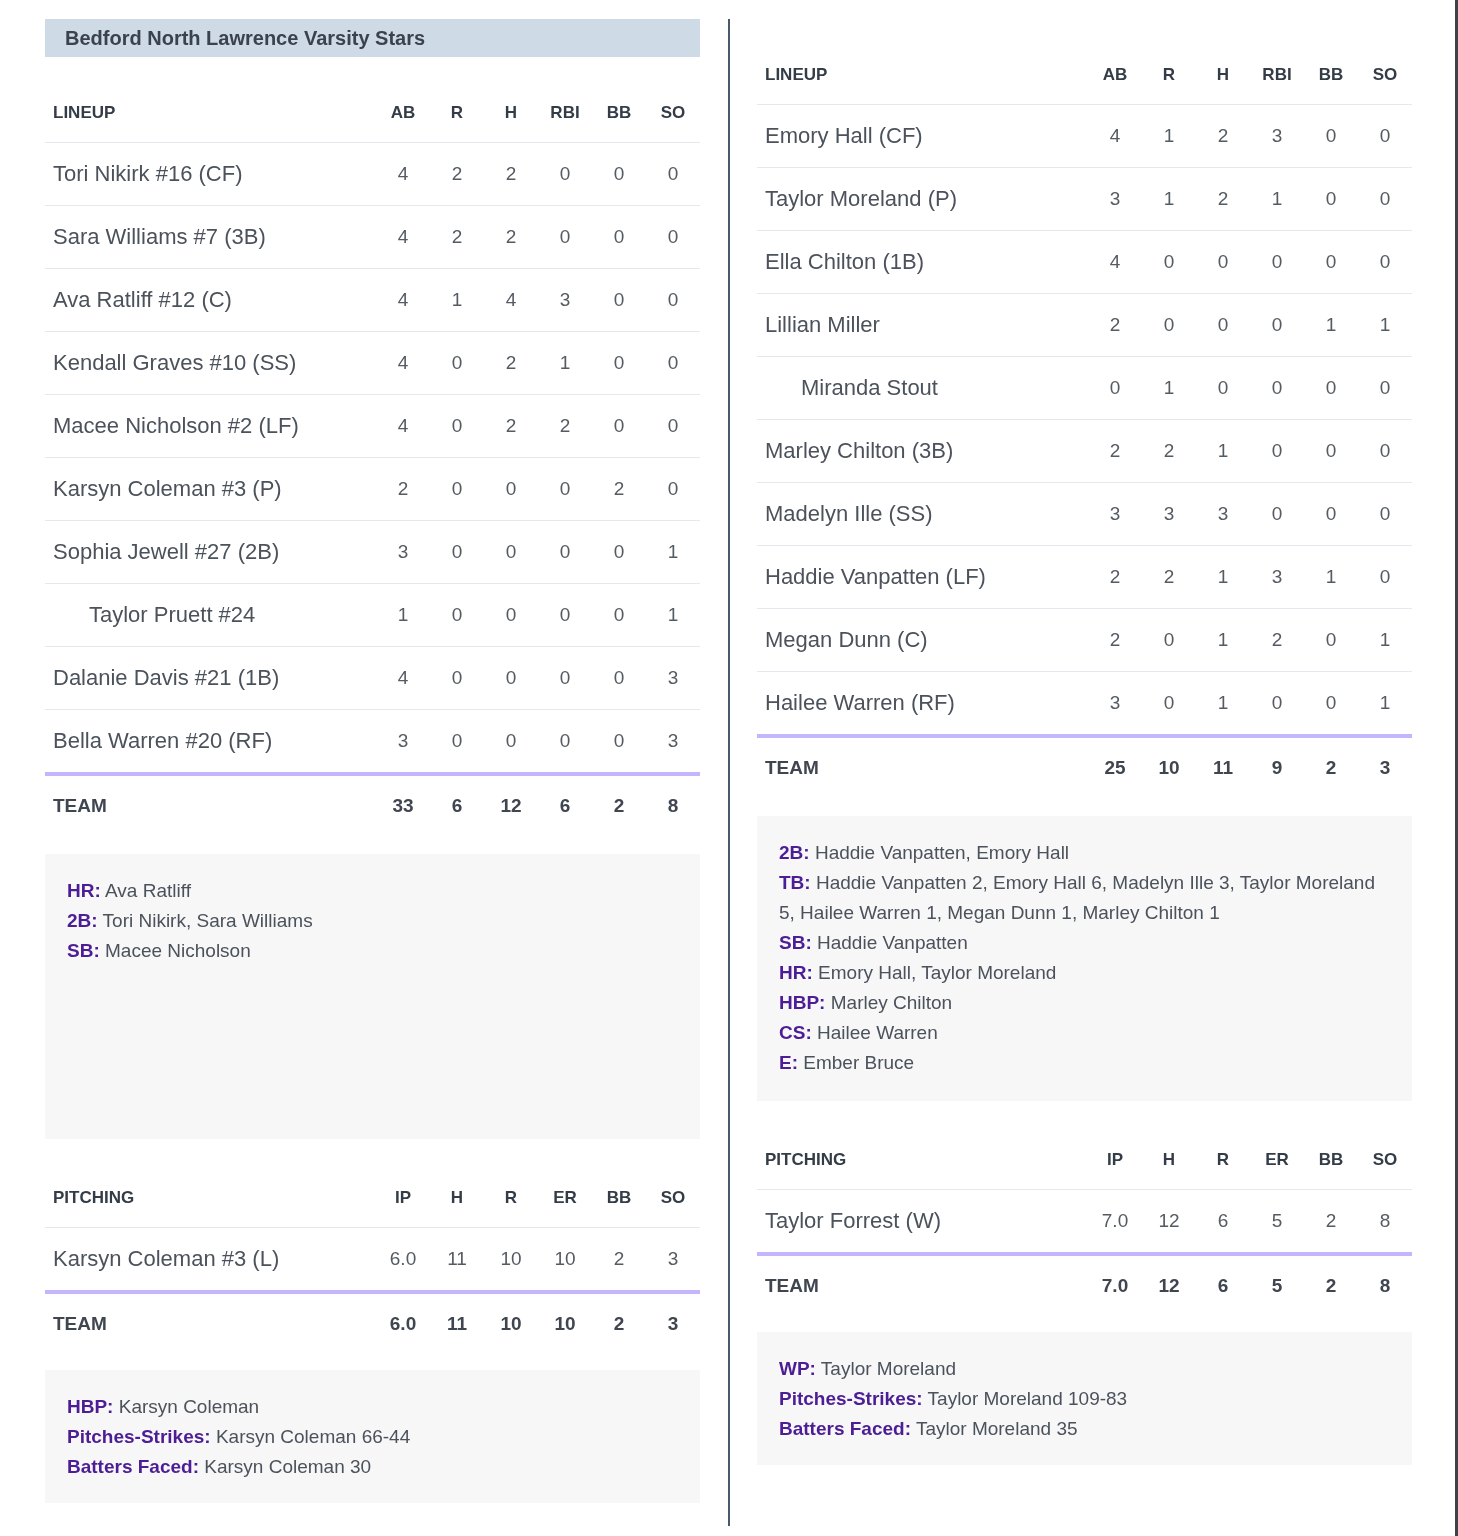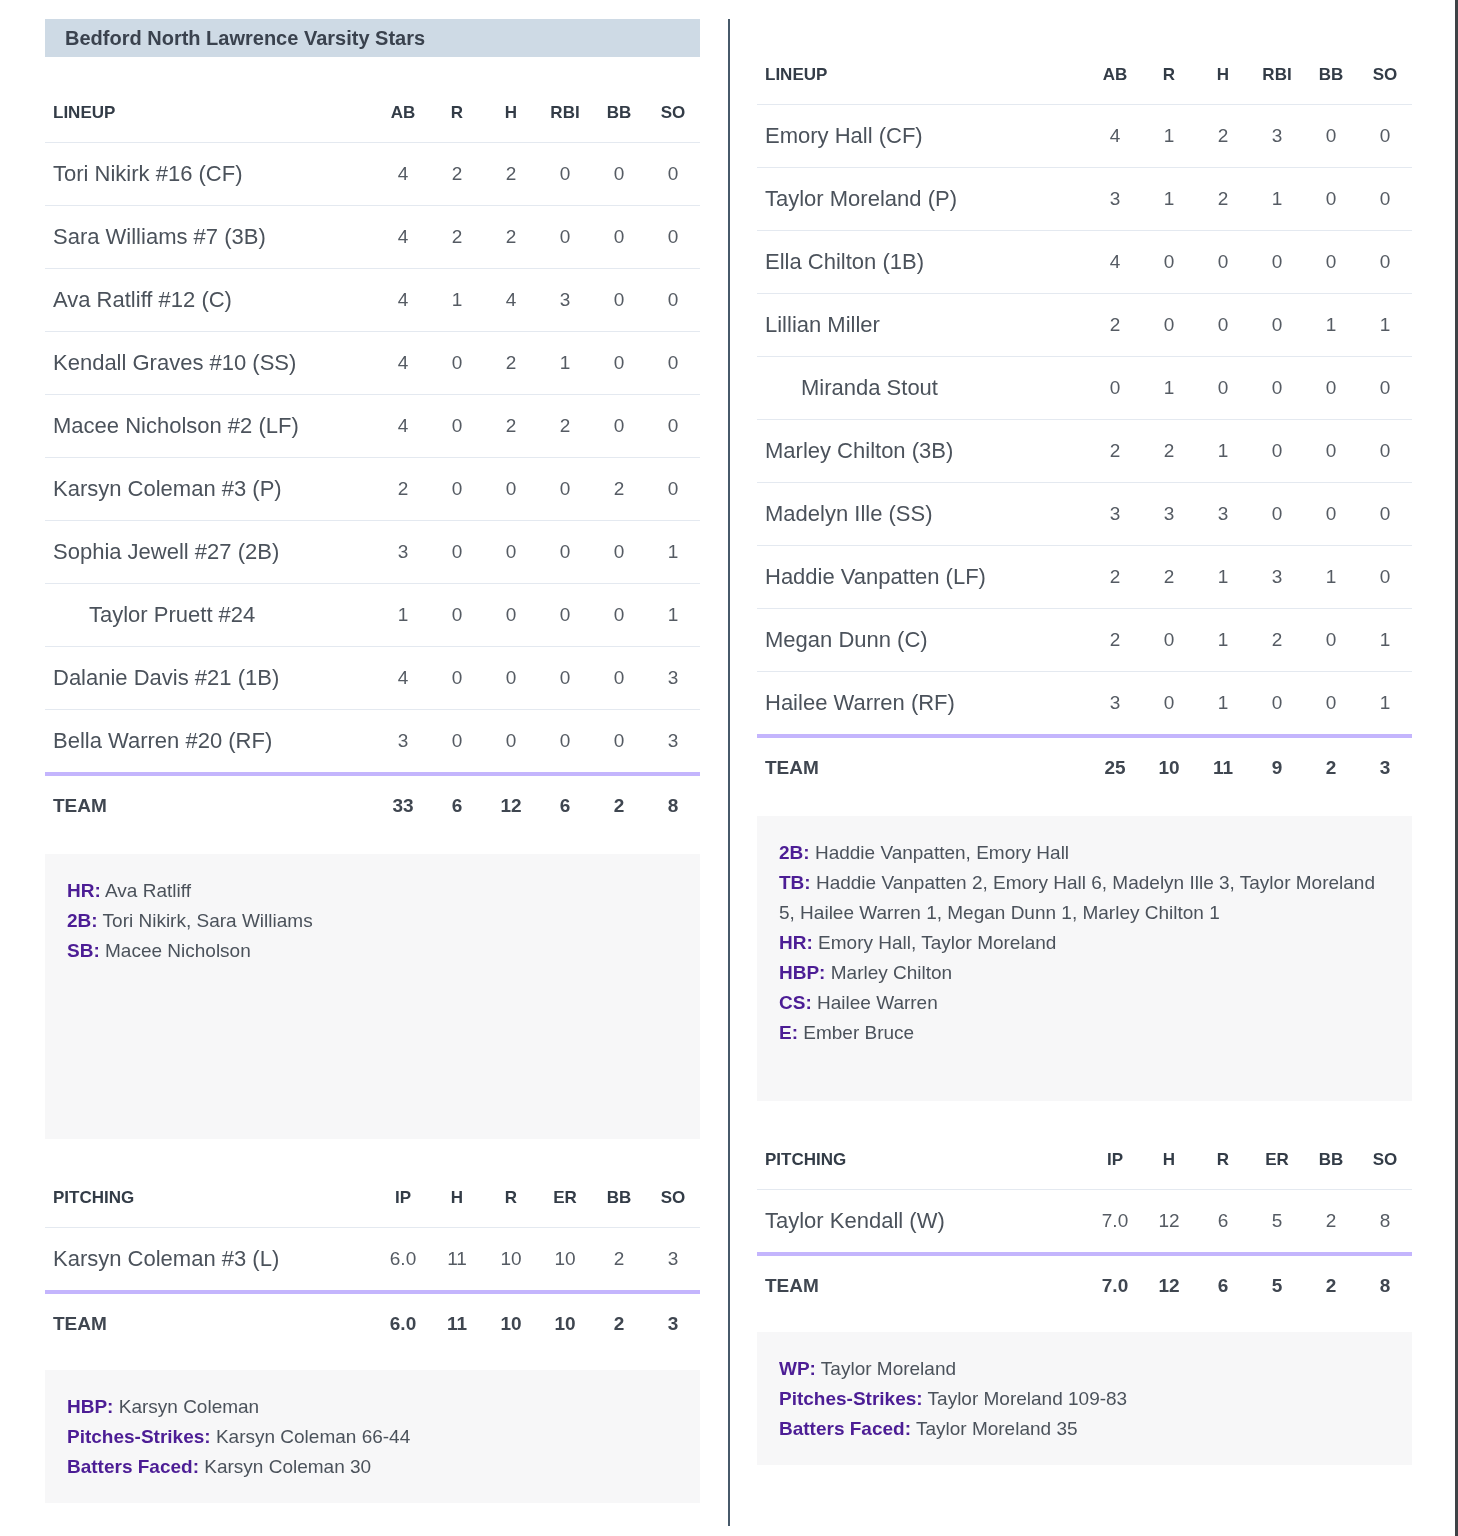--- a/index.html
+++ b/index.html
@@ -304,37 +304,38 @@
             <div class="t-cell">10</div>
             <div class="t-cell">11</div>
             <div class="t-cell">9</div>
             <div class="t-cell">2</div>
             <div class="t-cell">3</div>
           </div>
         </div>
       <div class="note-box batting">
           <div class="note-line"><span class="note-label">2B:</span> Haddie Vanpatten, Emory Hall</div>
           <div class="note-line"><span class="note-label">TB:</span> Haddie Vanpatten 2, Emory Hall 6, Madelyn Ille 3, Taylor Moreland 5, Hailee Warren 1, Megan Dunn 1, Marley Chilton 1</div>
+          <div class="note-line"><span class="note-label">SB:</span> Haddie Vanpatten</div>
           <div class="note-line"><span class="note-label">HR:</span> Emory Hall, Taylor Moreland</div>
           <div class="note-line"><span class="note-label">HBP:</span> Marley Chilton</div>
           <div class="note-line"><span class="note-label">CS:</span> Hailee Warren</div>
           <div class="note-line"><span class="note-label">E:</span> Ember Bruce</div>
         </div>
       <div class="boxtable pitch-table">
           <div class="t-row t-head">
             <div class="t-name">PITCHING</div>
             <div class="t-cell">IP</div>
             <div class="t-cell">H</div>
             <div class="t-cell">R</div>
             <div class="t-cell">ER</div>
             <div class="t-cell">BB</div>
             <div class="t-cell">SO</div>
           </div>
           <div class="t-row">
-            <div class="t-name">Taylor Kendall (W)</div>
+            <div class="t-name">Taylor Forrest (W)</div>
             <div class="t-cell">7.0</div>
             <div class="t-cell">12</div>
             <div class="t-cell">6</div>
             <div class="t-cell">5</div>
             <div class="t-cell">2</div>
             <div class="t-cell">8</div>
           </div>
           <div class="t-row t-team">
             <div class="t-name">TEAM</div>
             <div class="t-cell">7.0</div>

